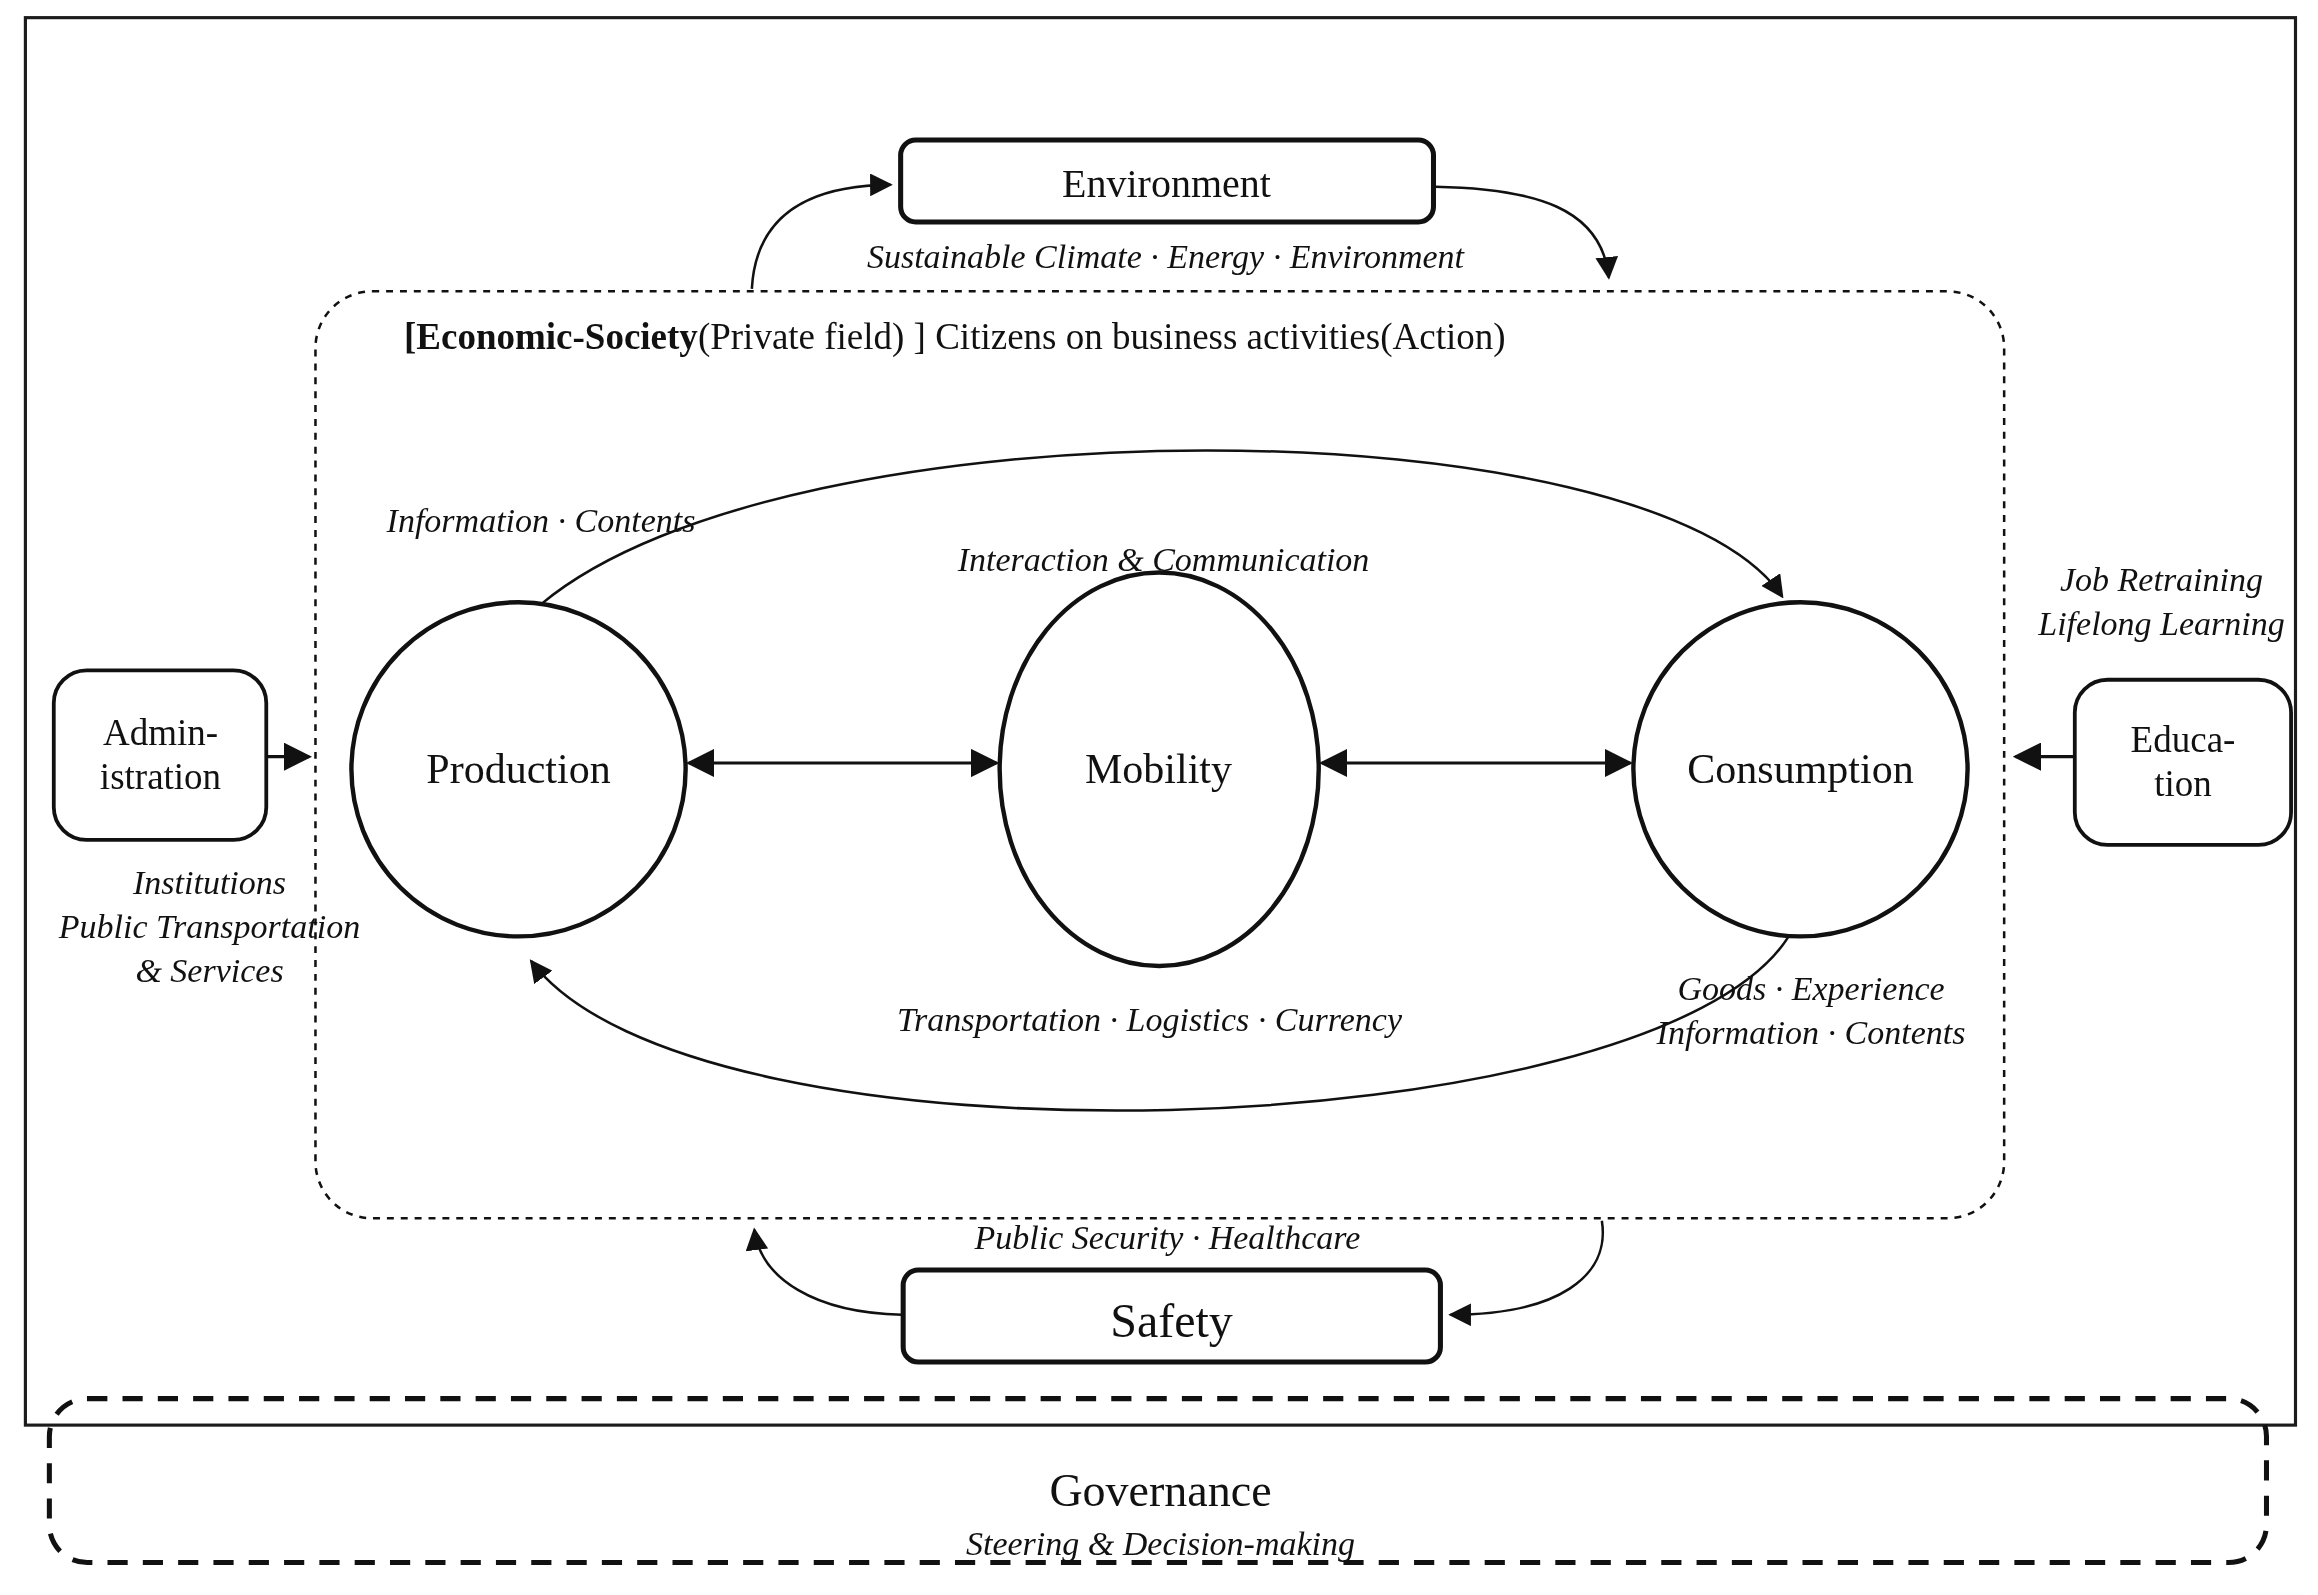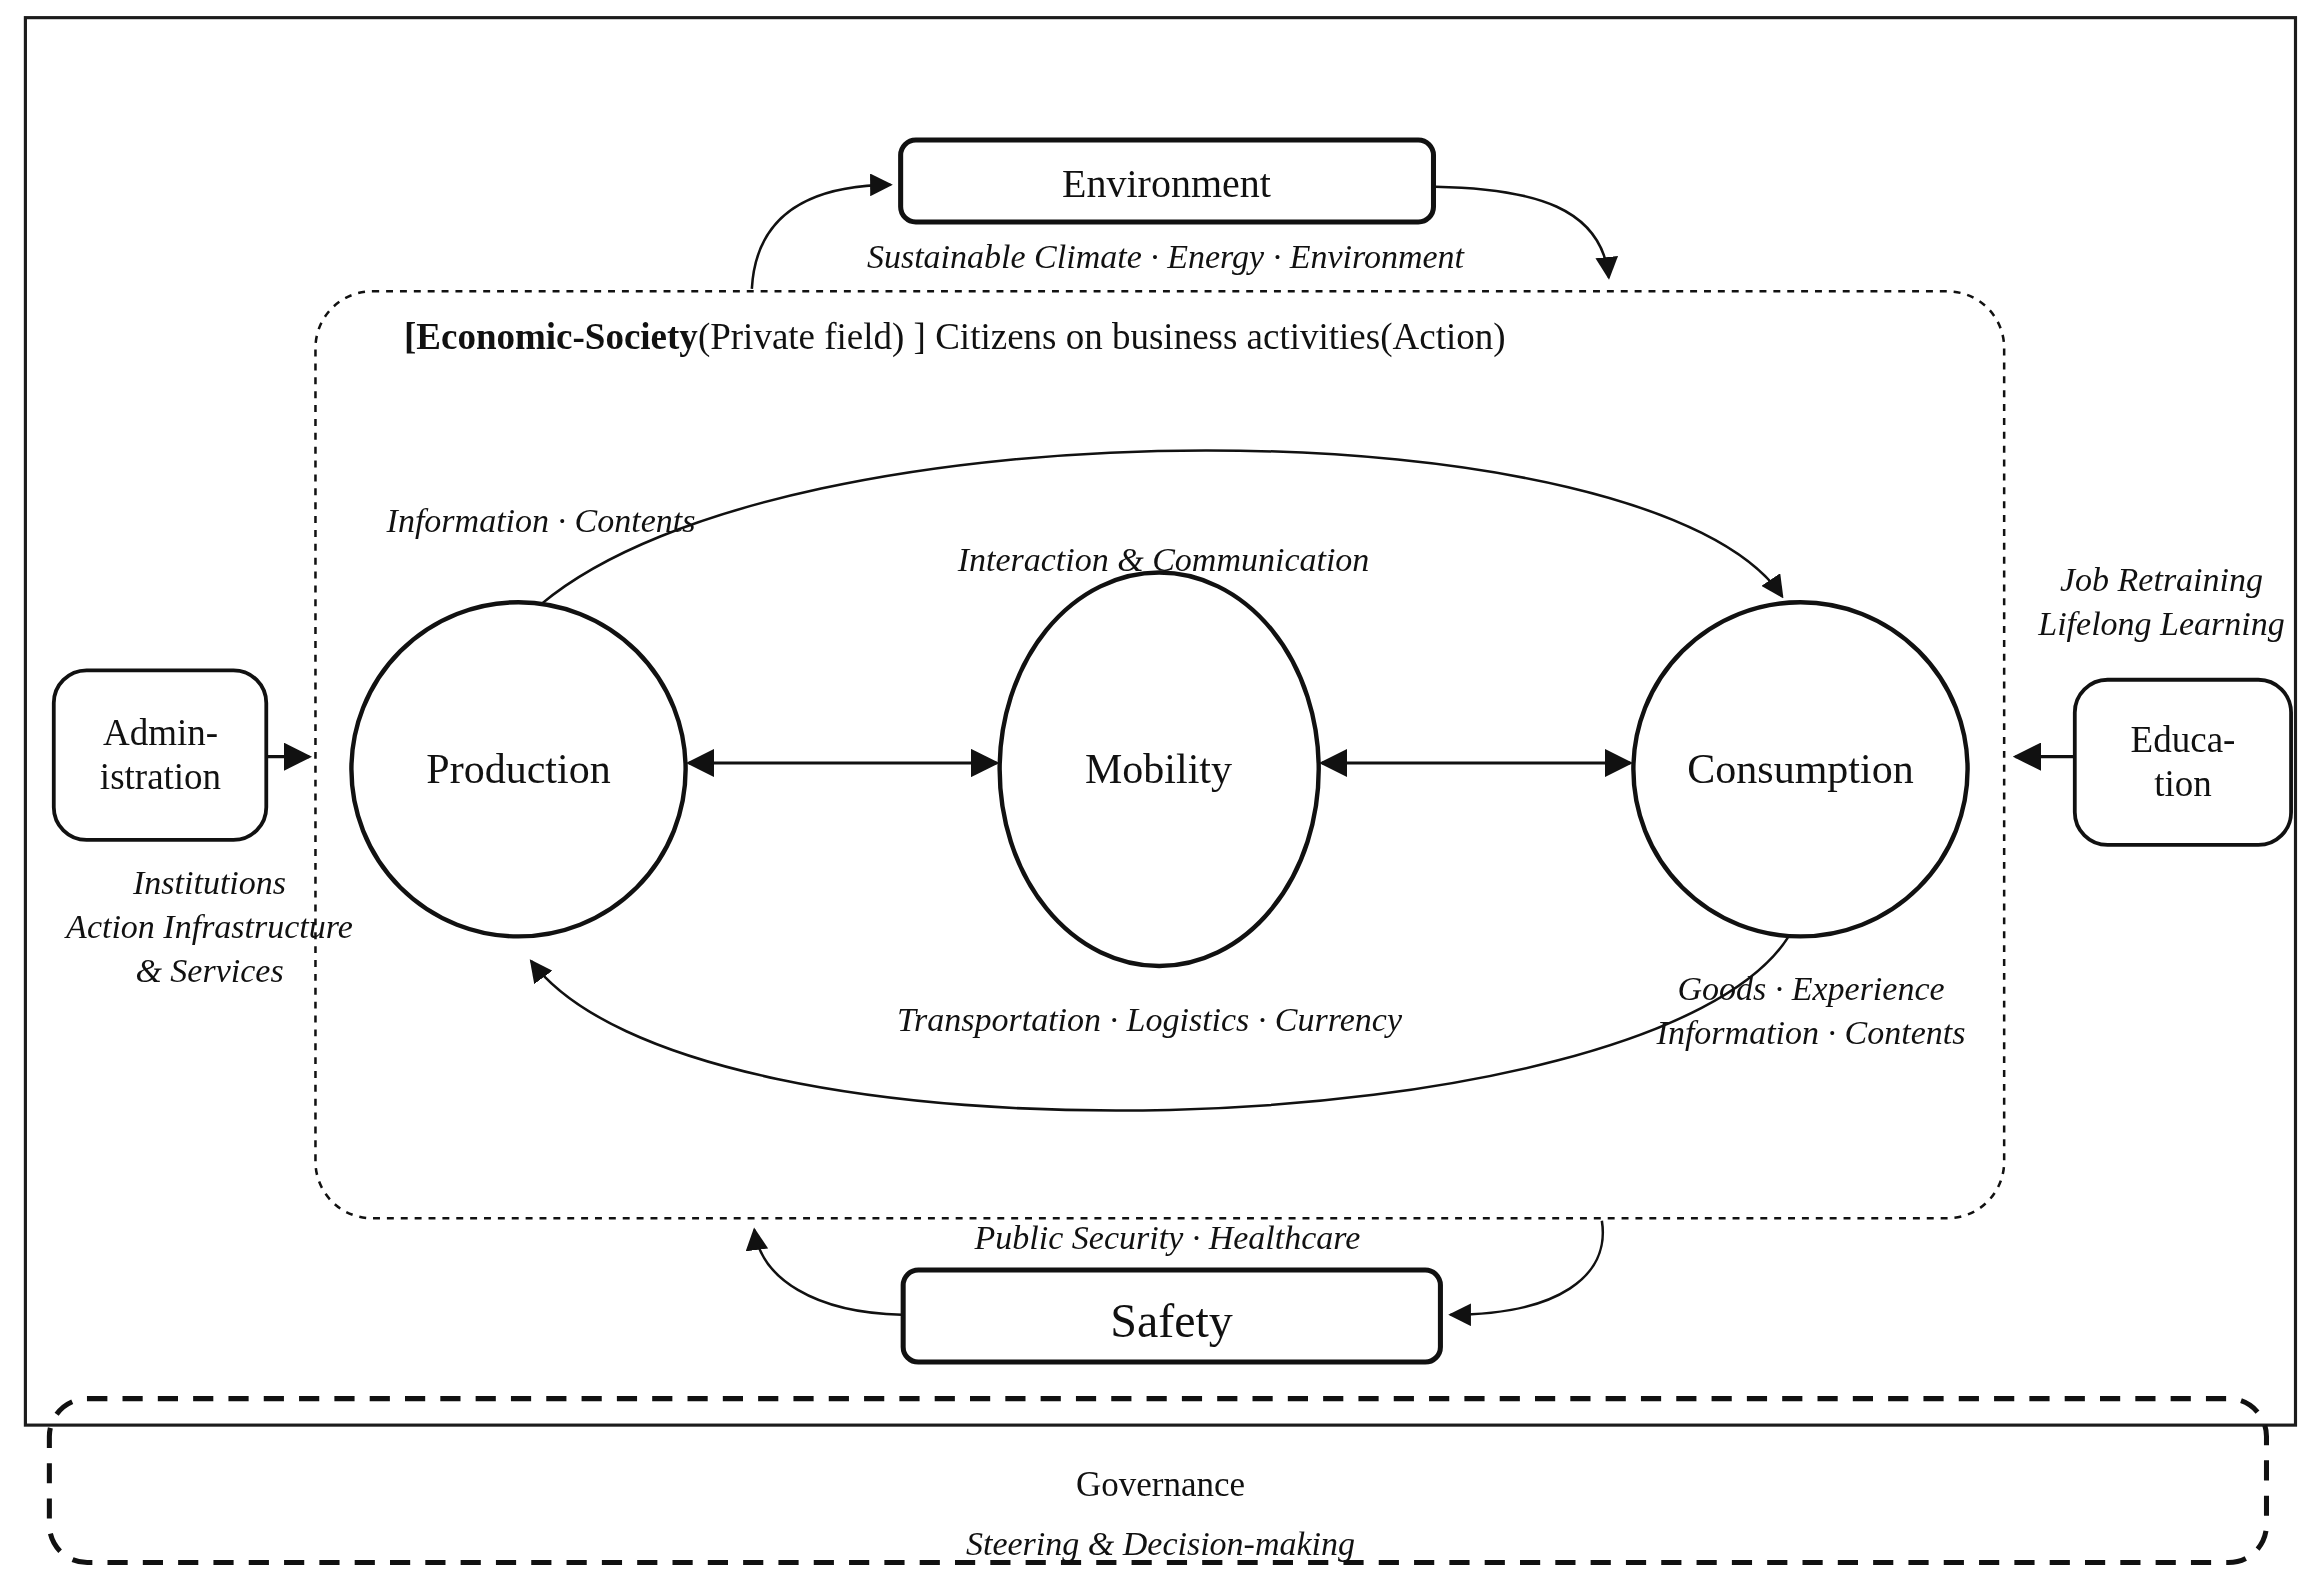--- a/index.html
+++ b/index.html
@@ -85,40 +85,40 @@
     <div>istration</div>
   </div>
 
   <div class="lbl c twoline" style="left:2075px;top:718px;width:216px;font-size:37px;">
     <div>Educa-</div>
     <div>tion</div>
   </div>
 
   <div class="lbl c" style="left:903px;top:1293px;width:537px;font-size:48px;">Safety</div>
 
-  <div class="lbl c" style="left:719px;top:1464px;width:883px;font-size:35px;">Governance</div>
+  <div class="lbl c" style="left:719px;top:1464px;width:883px;font-size:46px;">Governance</div>
 
   <div class="lbl it c" style="left:719px;top:1522px;width:883px;">Steering &amp; Decision-making</div>
 
   <div class="lbl it c" style="left:724px;top:235px;width:883px;">Sustainable Climate · Energy · Environment</div>
 
   <div class="lbl it c" style="left:289px;top:499px;width:504px;">
     <div>Information · Contents</div>
   </div>
 
   <div class="lbl it c" style="left:722px;top:538px;width:883px;">Interaction &amp; Communication</div>
 
   <div class="lbl it c" style="left:2004px;top:558px;width:315px;">
     <div>Job Retraining</div>
     <div>Lifelong Learning</div>
   </div>
 
   <div class="lbl it c" style="left:14px;top:861px;width:391px;">
     <div>Institutions</div>
-    <div>Action Infrastructure</div>
+    <div>Public Transportation</div>
     <div>&amp; Services</div>
   </div>
 
   <div class="lbl it c" style="left:708px;top:954px;width:883px;margin-top:44px;">Transportation · Logistics · Currency</div>
 
   <div class="lbl it c" style="left:1559px;top:967px;width:504px;">
     <div>Goods · Experience</div>
     <div>Information · Contents</div>
   </div>
 

